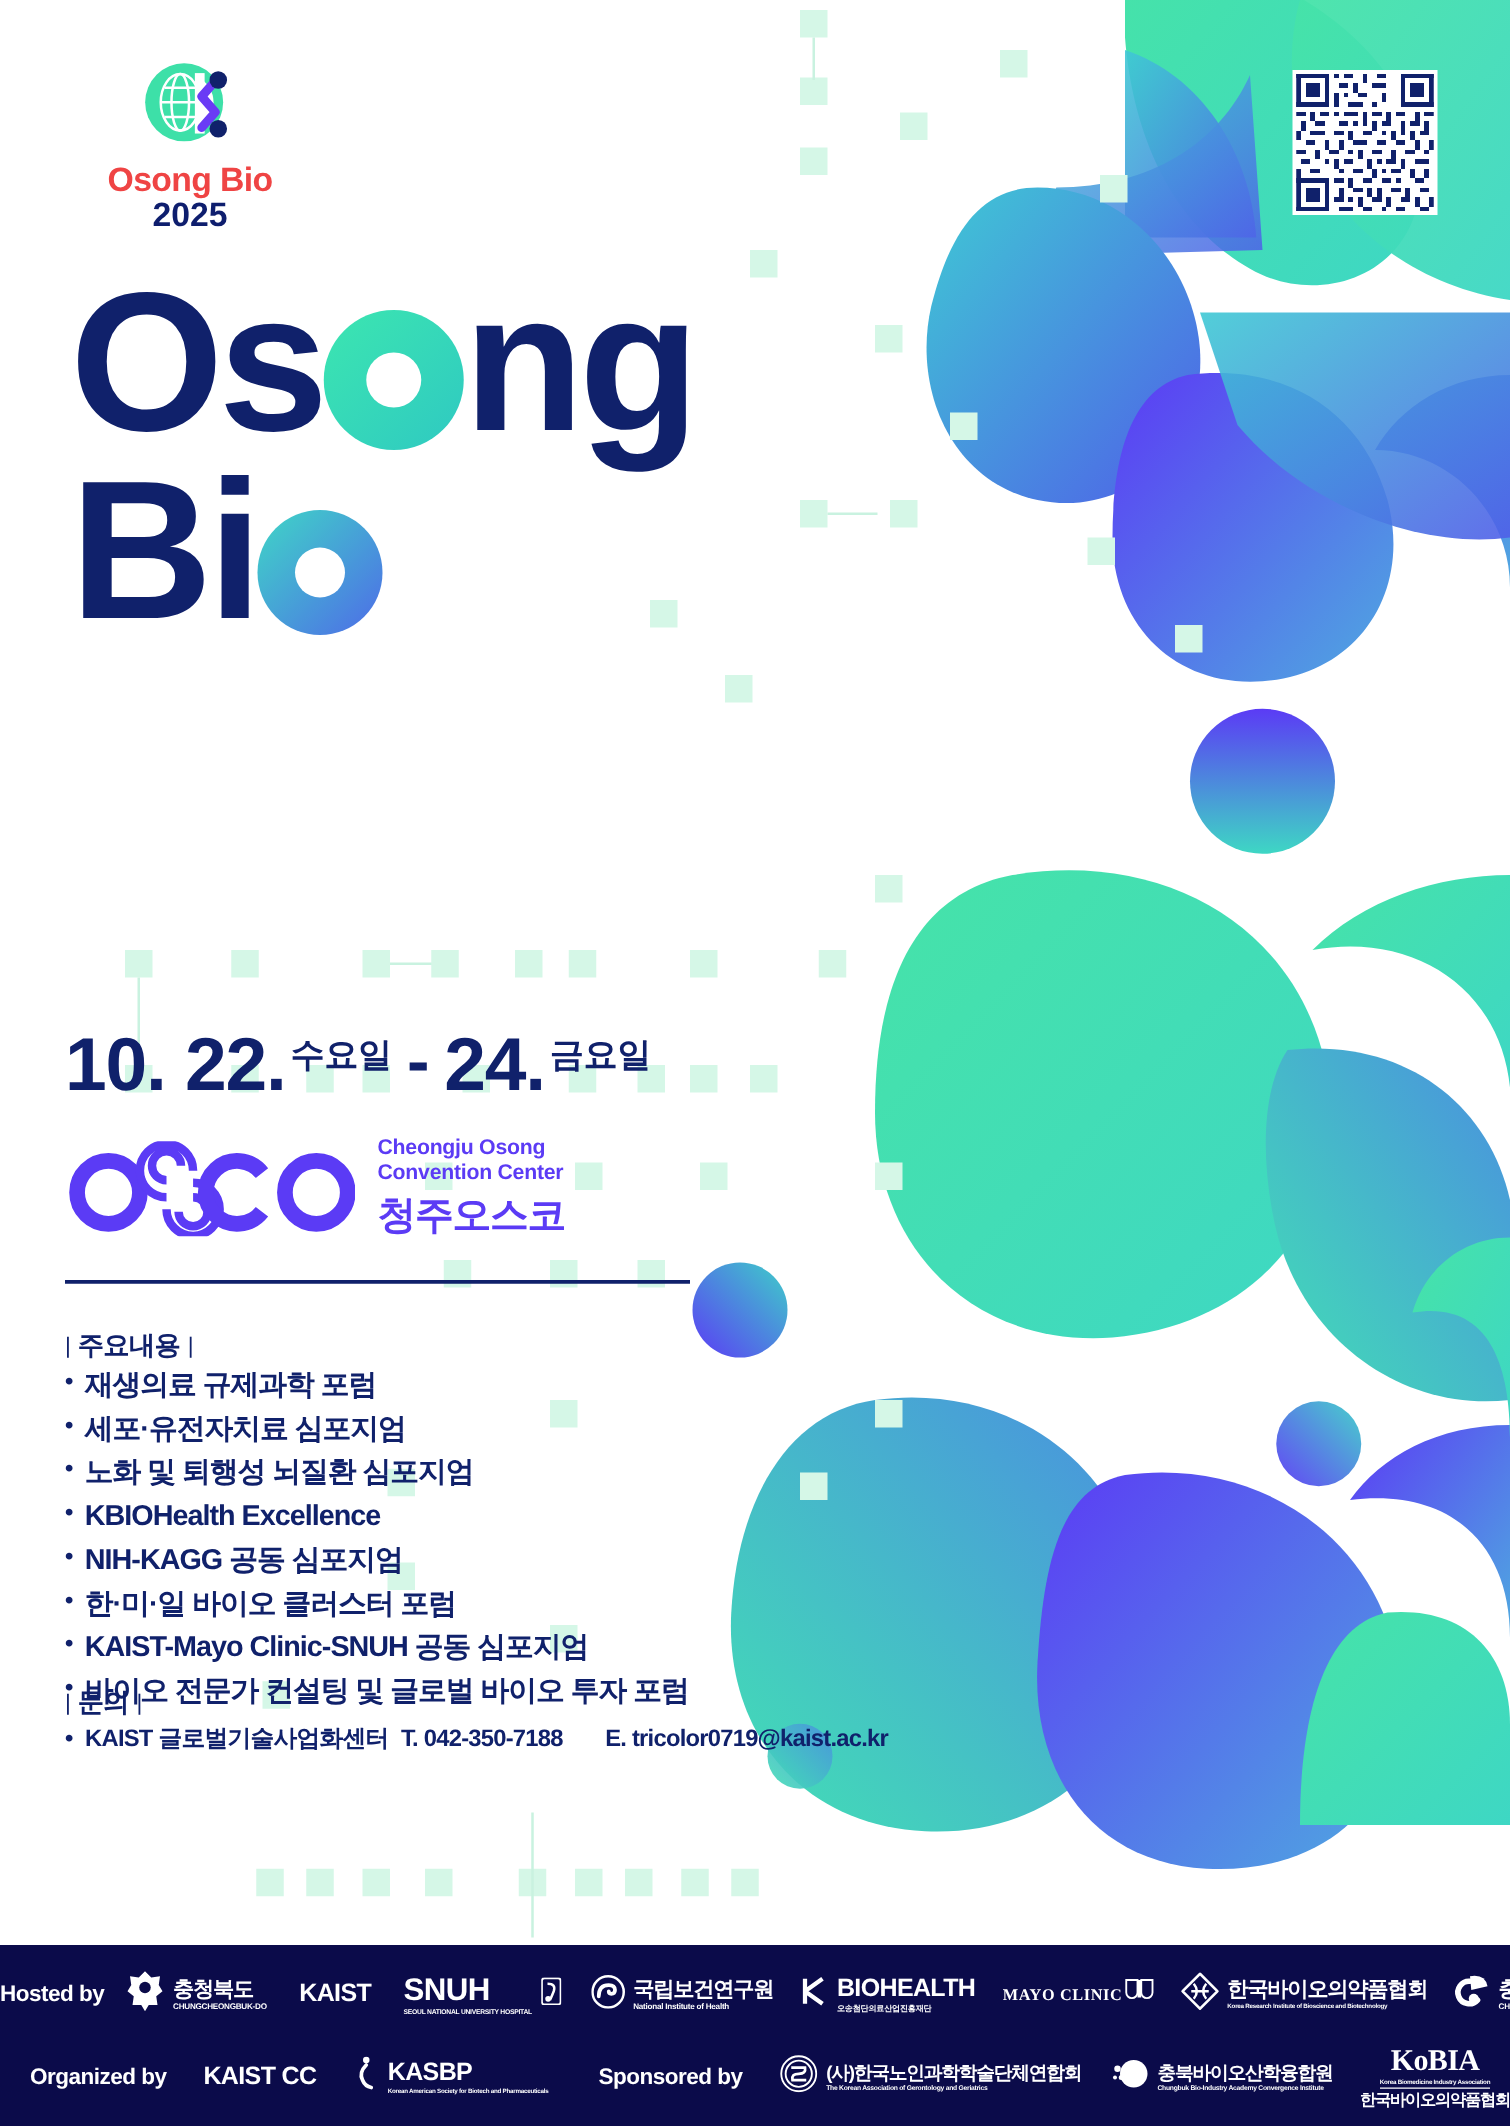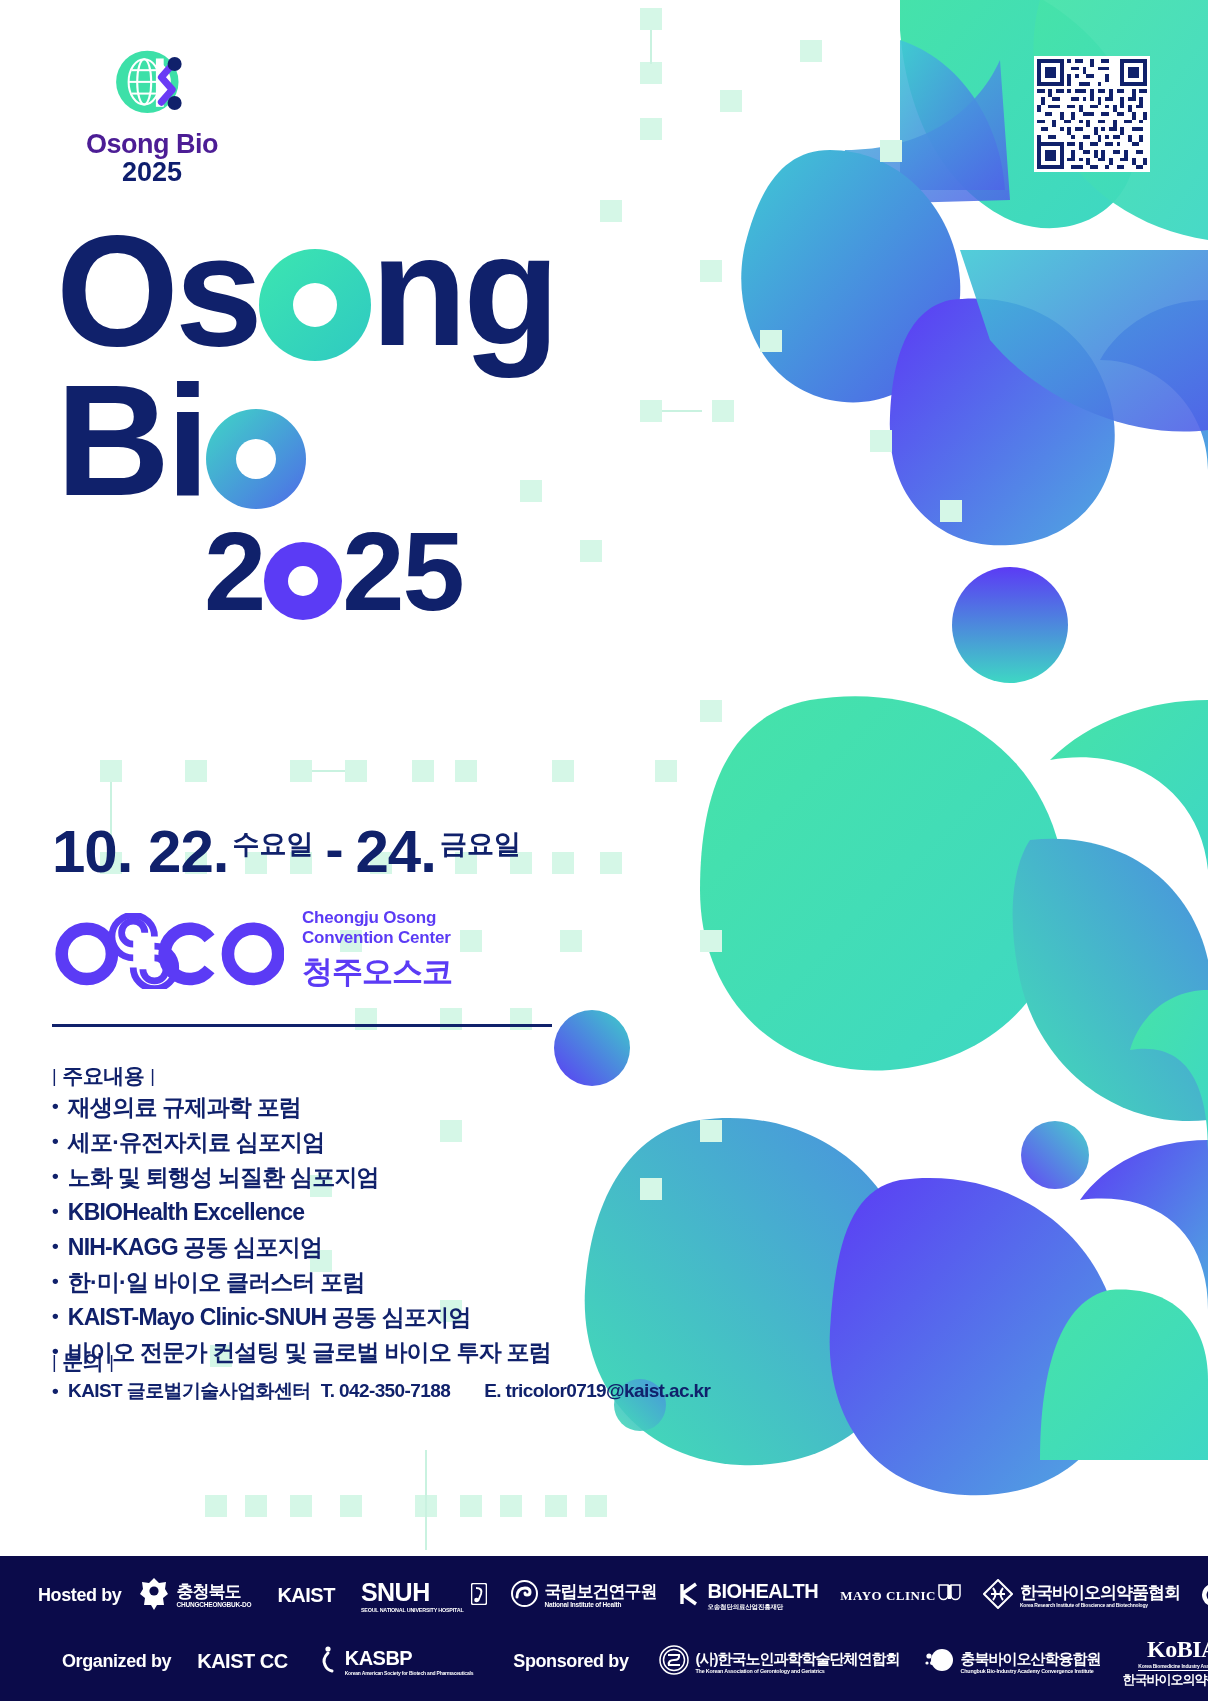--- a/index.html
+++ b/index.html
@@ -27,21 +27,21 @@
 
   
   .head-logo {
     position: absolute; left: 52px; top: 46px;
     width: 200px; text-align: center;
   }
   .head-mark { width: 78px; height: 78px; margin: 0 auto; position: relative; }
   .head-logo-text {
     margin-top: 6px;
     font-size: 27px; font-weight: 700; letter-spacing: -0.5px;
-    color: #4c1d95; line-height: 1.05;
+    color: #ef4444; line-height: 1.05;
   }
   .head-logo-year {
     font-size: 27px; font-weight: 700; color: #0E1E6E; line-height: 1.05;
   }
 
   
   .qr-box { position: absolute; right: 58px; top: 56px; width: 116px; height: 116px; background: #fff; padding: 3px; }
   .qr-box svg { display: block; width: 100%; height: 100%; }
 
   
@@ -131,21 +131,21 @@
   }
   .contact-gap { display: inline-block; width: 14px; }
 
   
   .footer {
     position: absolute; left: 0; bottom: 0; width: 1208px; height: 145px;
     background: #0B0B4A;
     display: flex; flex-direction: column; justify-content: center;
     padding: 6px 0;
   }
-  .f-row { display: flex; align-items: center; height: 66px; padding-left: 38px; }
+  .f-row { display: flex; align-items: center; height: 66px; }
   .f-label {
     color: #fff; font-size: 18px; font-weight: 700; letter-spacing: -0.4px;
     white-space: nowrap;
   }
   .f-logo {
     color: #fff; display: flex; align-items: center; gap: 7px;
     white-space: nowrap;
   }
   .f-logo .lg-ko { font-size: 17px; font-weight: 700; letter-spacing: -1px; line-height: 1.02; }
   .f-logo .lg-sub { font-size: 6.5px; font-weight: 700; letter-spacing: -0.2px; display: block; }
@@ -434,23 +434,20 @@
     </svg>
   </div>
 
   <div class="title-wrap">
     <div class="t-line t1">
       <span>Os</span><span class="letter-o-green"></span><span>ng</span>
     </div>
     <div class="t-line t2">
       <span>Bi</span><span class="letter-o-blue"></span>
     </div>
-    <div class="t-line t3">
-      <span>2</span><span class="zero-purple"></span><span>25</span>
-    </div>
   </div>
 
 
   <div class="date-row">
     <span class="date-big">10. 22.</span>
     <span class="date-day">수요일</span>
     <span class="date-dash">-</span>
     <span class="date-big">24.</span>
     <span class="date-day">금요일</span>
   </div>

